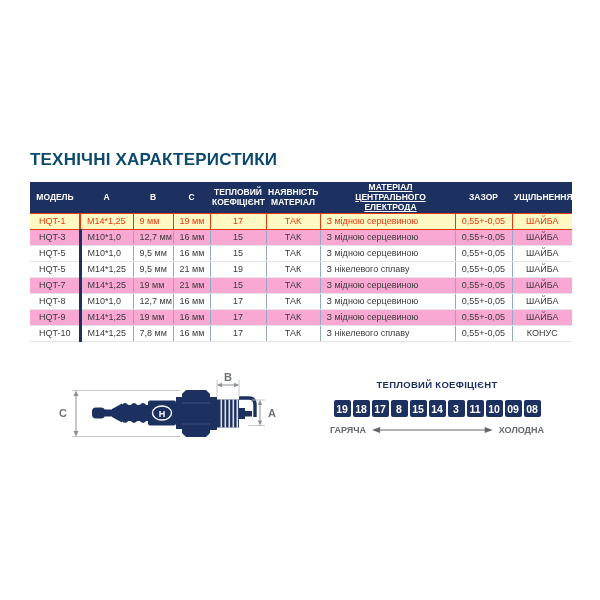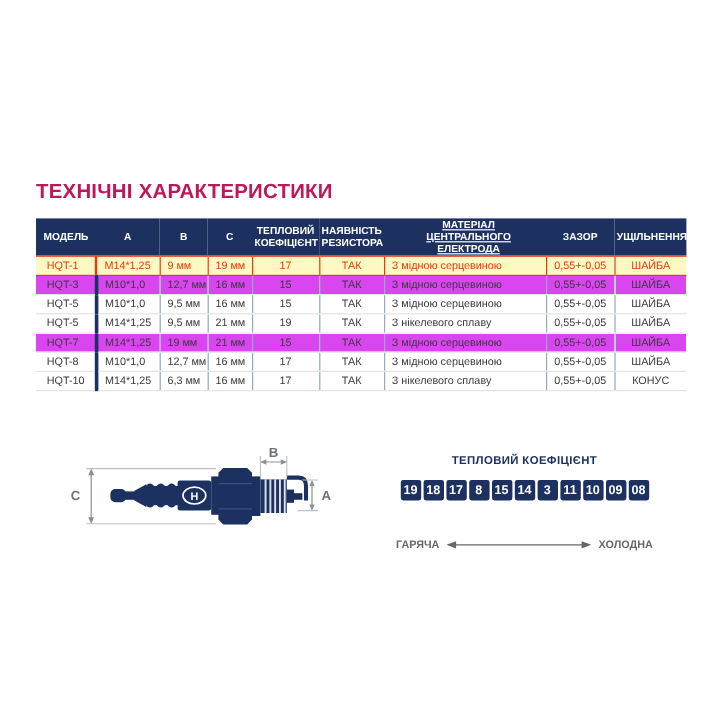--- a/index.html
+++ b/index.html
@@ -1,46 +1,46 @@
 <!DOCTYPE html>
 <html><head>
 <meta charset="utf-8">
 <style>
   html,body{margin:0;padding:0;background:#fff;}
   .canvas{position:relative;width:600px;height:600px;background:#fff;overflow:hidden;
           font-family:"Liberation Sans",sans-serif;}
   .page-title{position:absolute;left:30px;top:150px;font-size:17px;font-weight:bold;
-              color:#be185d;letter-spacing:.2px;}
+              color:#0c4a6e;letter-spacing:.2px;}
   
   table.spec{position:absolute;left:30px;top:182px;width:542px;border-collapse:collapse;
              table-layout:fixed;}
   table.spec th{background:#1d3160;color:#fff;font-size:8.5px;font-weight:bold;height:26px;
                 text-align:center;vertical-align:middle;padding:0 2px;line-height:1.2;
                 white-space:pre-line;}
   table.spec th.left{text-align:center;padding-left:8px;text-decoration:underline;}
   table.spec td{font-size:9px;color:#3a3a3a;height:15px;padding:0 2px 0 6px;
                 border-bottom:1px solid #e4e4e6;border-left:1px solid #93a9c4;
                 white-space:nowrap;overflow:hidden;vertical-align:middle;}
   table.spec td:first-child{border-left:none;padding-left:9px;}
   table.spec td.acol{border-left:3px solid #1d3160;}
   table.spec td.center{text-align:center;padding:0;}
-  table.spec tr.alt td{background:#d946ef;}
+  table.spec tr.alt td{background:#f9a8d4;}
   table.spec tr.hl td{background:#fef9c3;color:#e8380d;border-left-color:#e8380d;
                       border-bottom:1px solid #e8380d;border-top:1px solid #e8380d;}
   table.spec tr.hl td.acol{border-left-width:2px;}
   
   .heat-title{position:absolute;left:330px;top:379px;width:214px;text-align:center;
               font-size:9.5px;font-weight:bold;color:#1d3160;letter-spacing:.3px;}
   .heat-boxes{position:absolute;left:330px;top:400px;width:214px;display:flex;
               justify-content:center;gap:2px;}
   .heat-box{width:17px;height:17px;background:#1d3160;color:#fff;font-size:10.5px;
             font-weight:bold;display:flex;align-items:center;justify-content:center;
             border-radius:2px;}
   .heat-labels{position:absolute;left:330px;top:425px;width:214px;display:flex;
-               align-items:center;gap:6px;font-size:9px;font-weight:bold;color:#63676c;margin-top:24px;}
+               align-items:center;gap:6px;font-size:9px;font-weight:bold;color:#63676c;}
   .heat-arrow{flex:1;height:8px;}
   
   .plug-svg{position:absolute;left:30px;top:372px;}
   .dim-label{font-size:11px;font-weight:bold;fill:#6e7276;font-family:"Liberation Sans",sans-serif;}
   .dim-line{stroke:#8b8f94;stroke-width:1;}
   .ext-line{stroke:#bcbfc2;stroke-width:.9;}
   .navy{fill:#1d3160;}
 </style>
 </head>
 <body>
@@ -63,21 +63,21 @@
     </colgroup>
     <thead>
       <tr>
           <th>МОДЕЛЬ</th>
           <th>A</th>
           <th>B</th>
           <th>C</th>
           <th>ТЕПЛОВИЙ
 КОЕФІЦІЄНТ</th>
           <th>НАЯВНІСТЬ
-РЕЗИСТОРА</th>
+МАТЕРІАЛ</th>
           <th class="left">МАТЕРІАЛ
 ЦЕНТРАЛЬНОГО ЕЛЕКТРОДА</th>
           <th>ЗАЗОР</th>
           <th>УЩІЛЬНЕННЯ</th>
         </tr>
     </thead>
     <tbody>
         <tr class="hl">
       <td>HQT-1</td>
       <td class="acol">M14*1,25</td>
@@ -137,24 +137,35 @@
       <td>HQT-8</td>
       <td class="acol">M10*1,0</td>
       <td>12,7 мм</td>
       <td>16 мм</td>
       <td class="center">17</td>
       <td class="center">ТАК</td>
       <td>З мідною серцевиною</td>
       <td class="center">0,55+-0,05</td>
       <td class="center">ШАЙБА</td>
     </tr>
+        <tr class="alt">
+      <td>HQT-9</td>
+      <td class="acol">M14*1,25</td>
+      <td>19 мм</td>
+      <td>16 мм</td>
+      <td class="center">17</td>
+      <td class="center">ТАК</td>
+      <td>З мідною серцевиною</td>
+      <td class="center">0,55+-0,05</td>
+      <td class="center">ШАЙБА</td>
+    </tr>
         <tr>
       <td>HQT-10</td>
       <td class="acol">M14*1,25</td>
-      <td>6,3 мм</td>
+      <td>7,8 мм</td>
       <td>16 мм</td>
       <td class="center">17</td>
       <td class="center">ТАК</td>
       <td>З нікелевого сплаву</td>
       <td class="center">0,55+-0,05</td>
       <td class="center">КОНУС</td>
     </tr>
       </tbody>
   </table>
 

